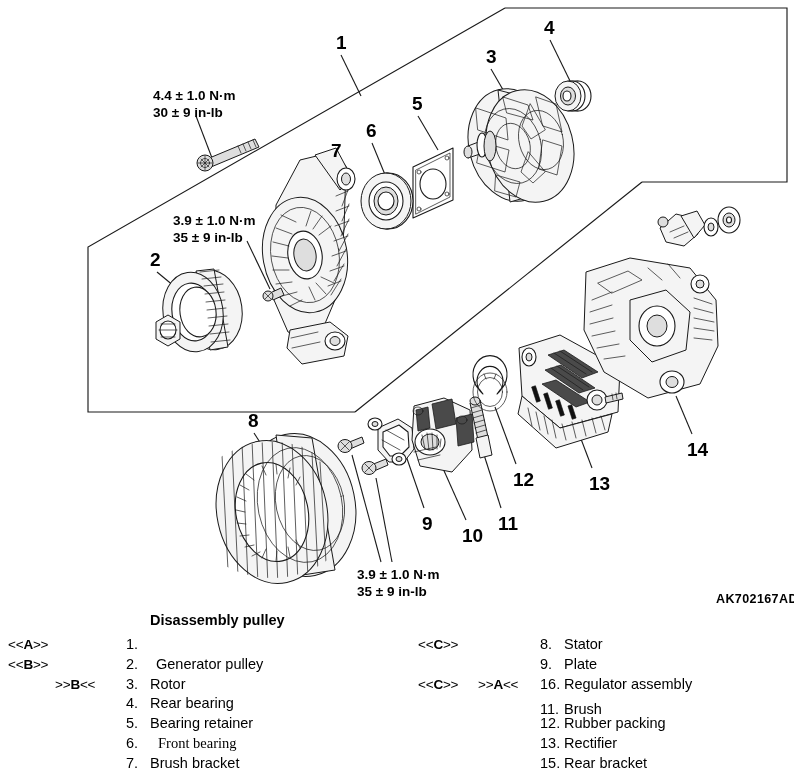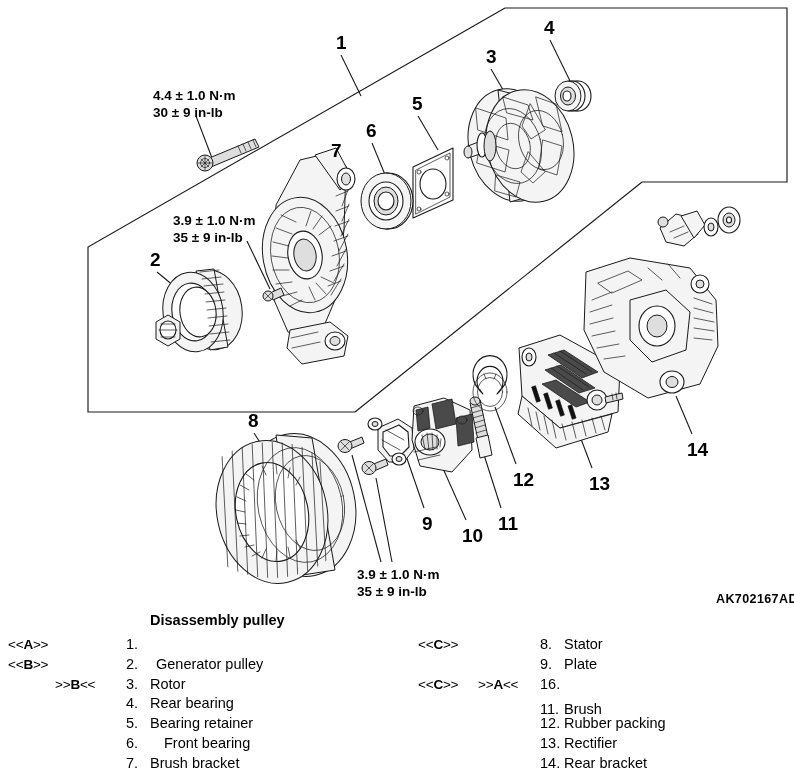--- a/index.html
+++ b/index.html
@@ -477,21 +477,21 @@
         <div class="legend-row" style="left: 0px; top: 82.4px; width: 100%;">
           <div class="idx" style="left: 126px;">4.</div>
           <div class="pname" style="left: 150px;">Rear bearing</div>
         </div>
         <div class="legend-row" style="left: 0px; top: 102.2px; width: 100%;">
           <div class="idx" style="left: 126px;">5.</div>
           <div class="pname" style="left: 150px;">Bearing retainer</div>
         </div>
         <div class="legend-row" style="left: 0px; top: 122px; width: 100%;">
           <div class="idx" style="left: 126px;">6.</div>
-          <div class="pname" style="left: 164px;">Front bearing</div>
+          <div class="pname" style="left: 158px; font-family: Liberation Serif, serif;">Front bearing</div>
         </div>
         <div class="legend-row" style="left: 0px; top: 141.8px; width: 100%;">
           <div class="idx" style="left: 126px;">7.</div>
           <div class="pname" style="left: 150px;">Brush bracket</div>
         </div>
       </div>
   </div>
 
   <div class="legend-col" id="legend-col-right">
     <div id="legend-rows-right">
@@ -501,32 +501,33 @@
           <div class="pname" style="left: 164px;">Stator</div>
         </div>
         <div class="legend-row" style="left: 0px; top: 42.8px; width: 100%;">
           <div class="idx" style="left: 140px;">9.</div>
           <div class="pname" style="left: 164px;">Plate</div>
         </div>
         <div class="legend-row" style="left: 0px; top: 62.6px; width: 100%;">
           <div class="mark" style="left: 18px;"><span style="font-weight:normal">&lt;&lt;</span>C<span style="font-weight:normal">&gt;&gt;</span></div>
           <div class="mark" style="left: 78px;"><span style="font-weight:normal">&gt;&gt;</span>A<span style="font-weight:normal">&lt;&lt;</span></div>
           <div class="idx" style="left: 140px;">16.</div>
+          <div class="pname" style="left: 164px;">Regulator assembly</div>
         </div>
         <div class="legend-row" style="left: 0px; top: 88px; width: 100%; text-decoration: underline;">
           <div class="idx" style="left: 140px;">11.</div>
           <div class="pname" style="left: 164px;">Brush</div>
         </div>
         <div class="legend-row" style="left: 0px; top: 102.2px; width: 100%;">
           <div class="idx" style="left: 140px;">12.</div>
           <div class="pname" style="left: 164px;">Rubber packing</div>
         </div>
         <div class="legend-row" style="left: 0px; top: 122px; width: 100%;">
           <div class="idx" style="left: 140px;">13.</div>
           <div class="pname" style="left: 164px;">Rectifier</div>
         </div>
         <div class="legend-row" style="left: 0px; top: 141.8px; width: 100%;">
-          <div class="idx" style="left: 140px;">14.</div>
+          <div class="idx" style="left: 140px;">15.</div>
           <div class="pname" style="left: 164px;">Rear bracket</div>
         </div>
       </div>
   </div>
 </div>
 
 </body></html>

